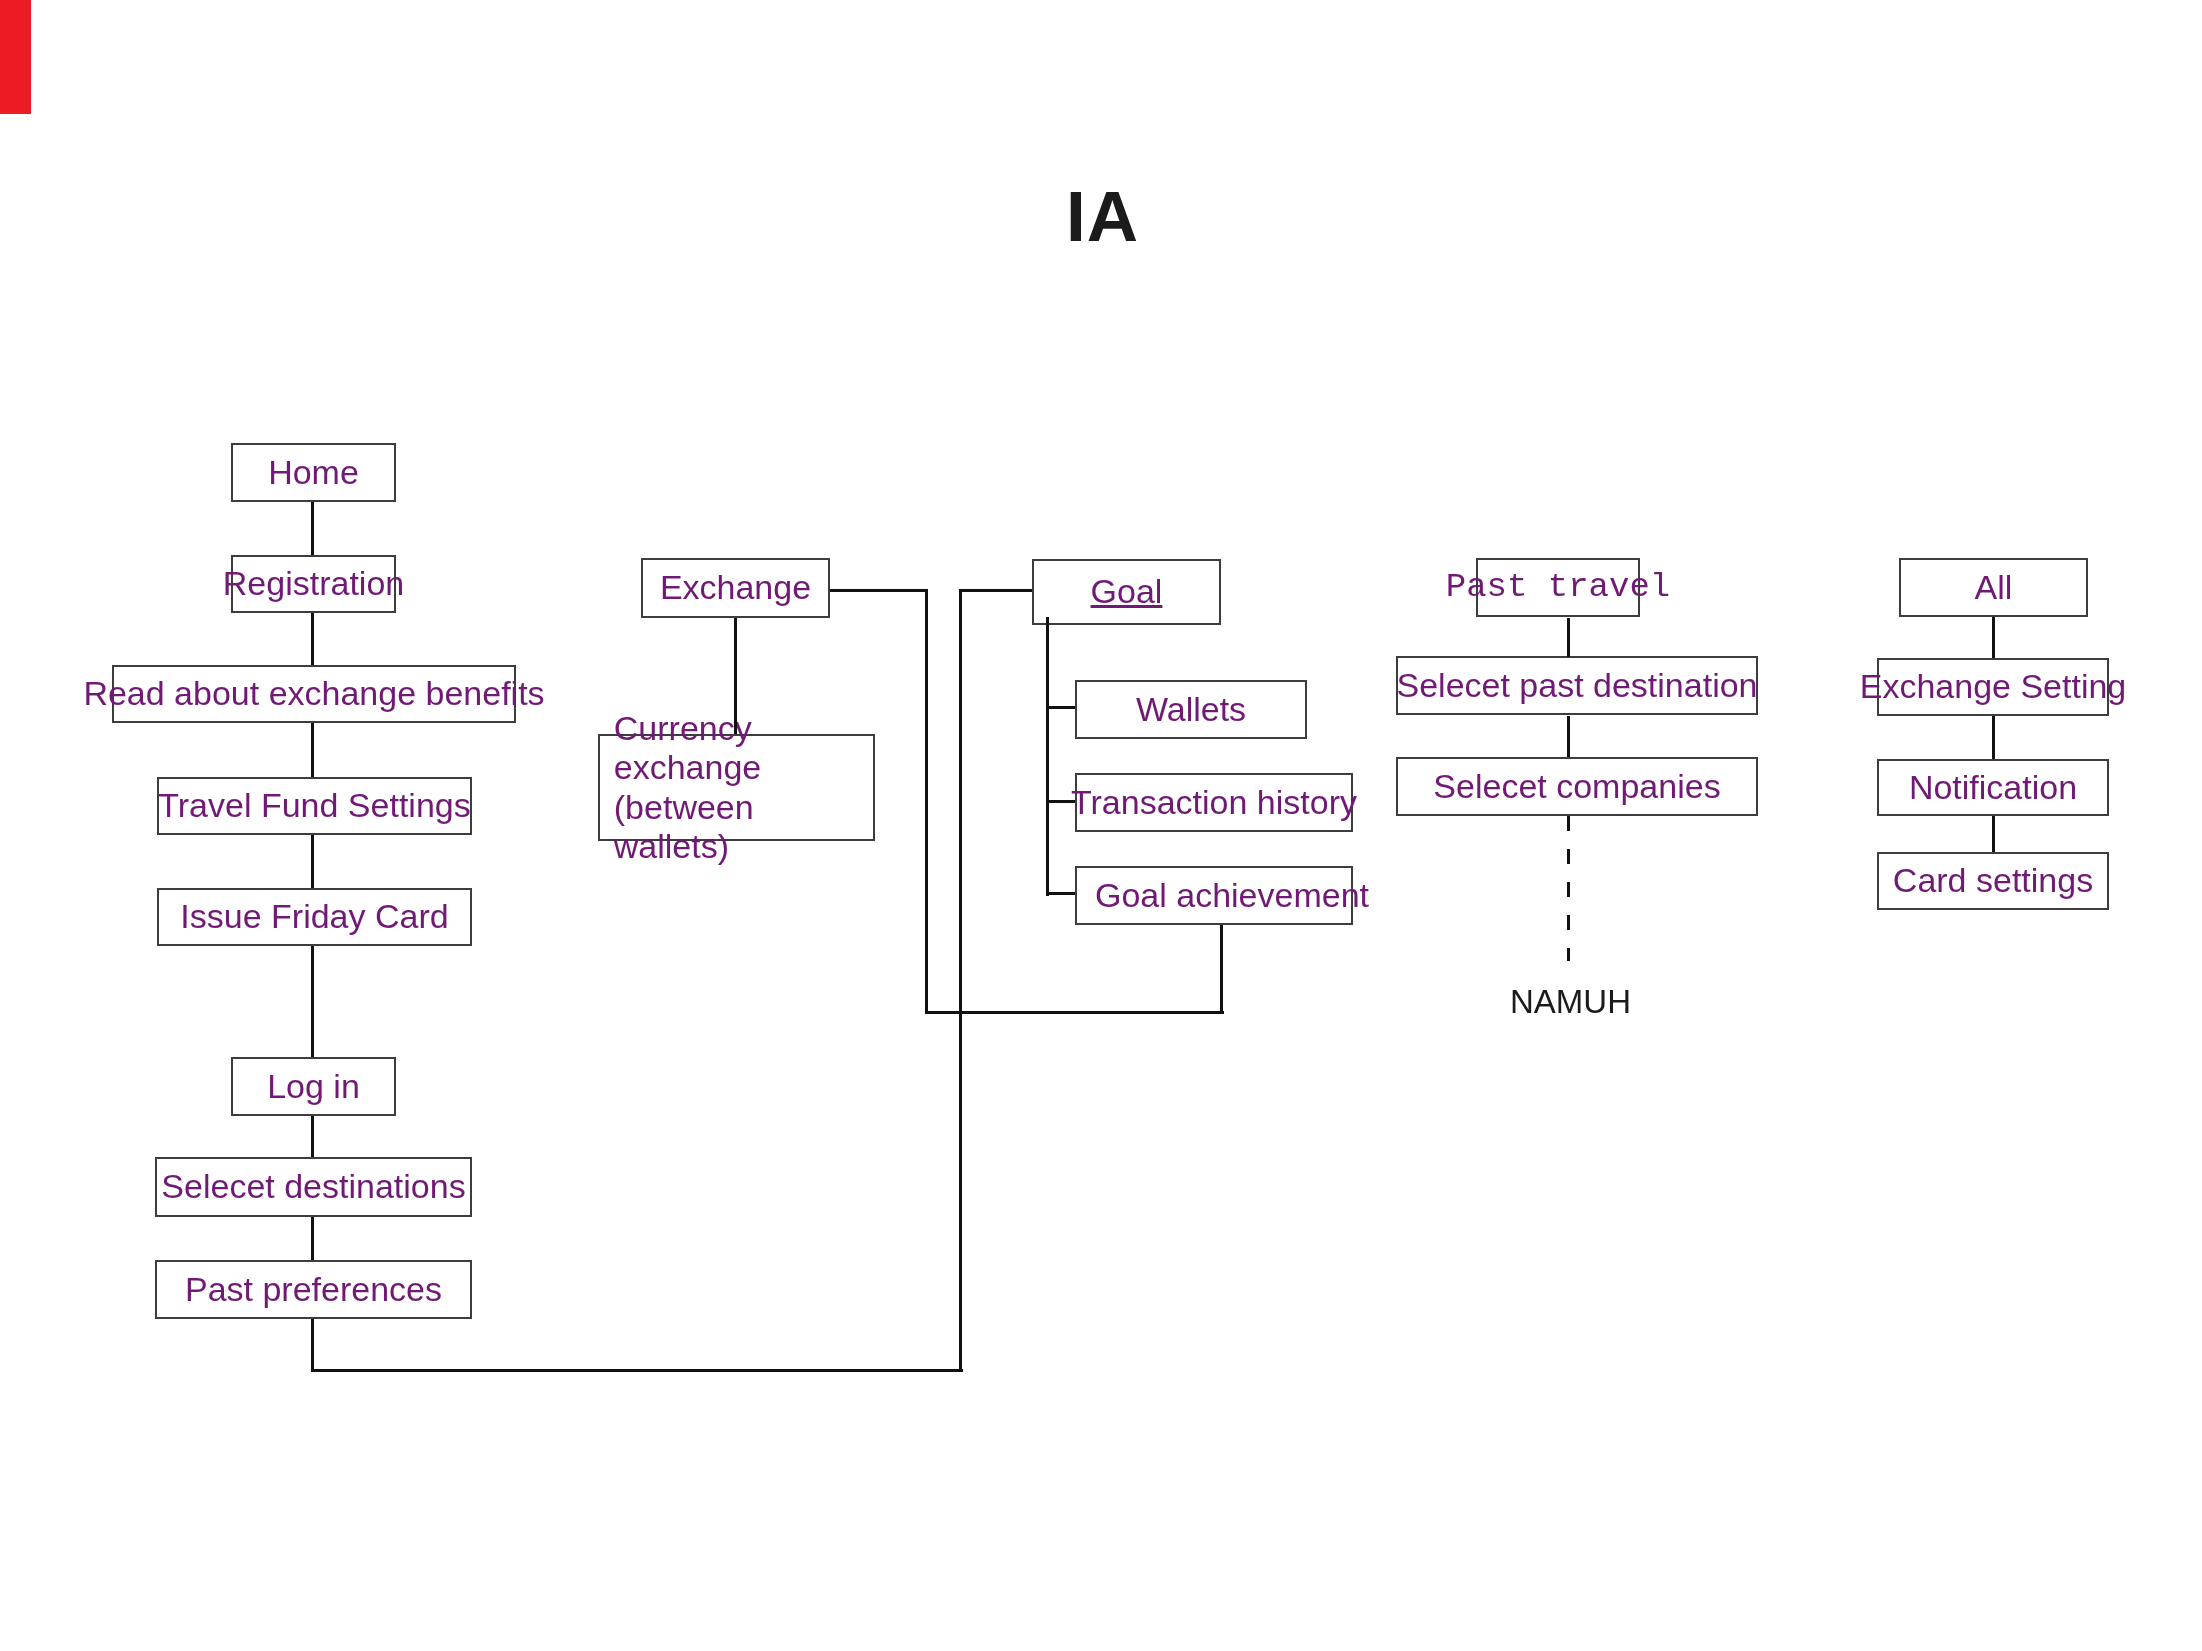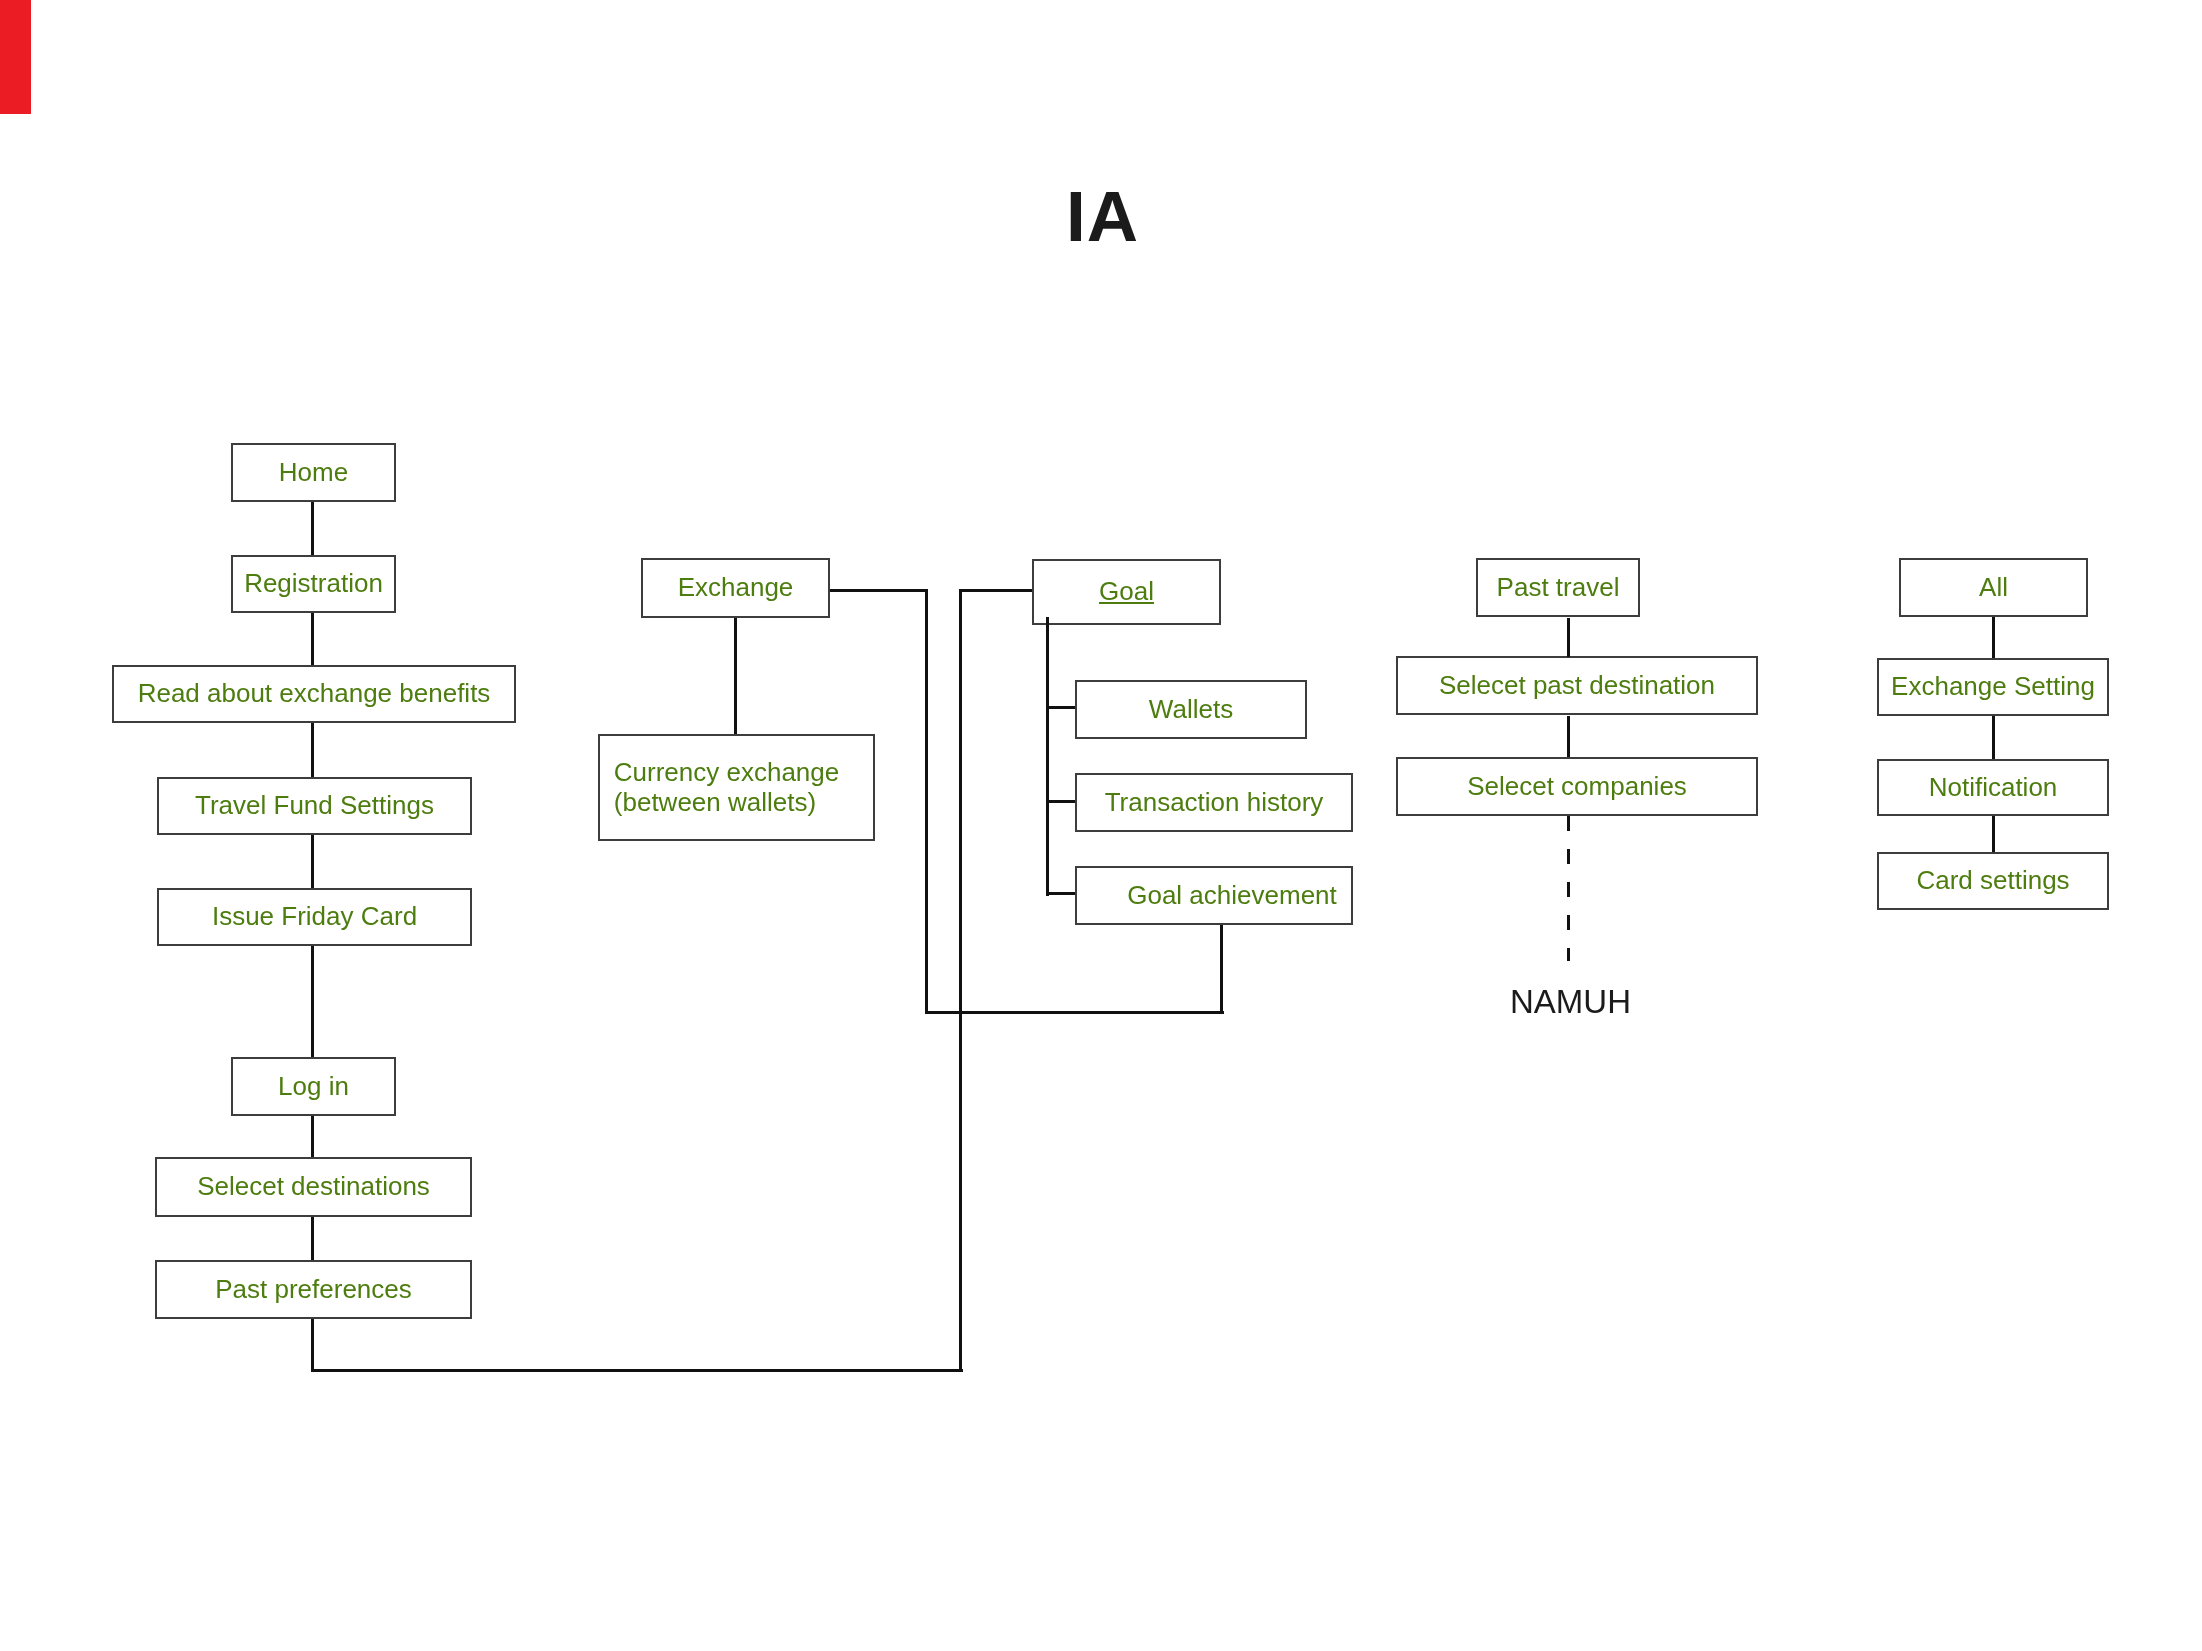--- a/index.html
+++ b/index.html
@@ -10,23 +10,23 @@
     font-family:"Liberation Sans", sans-serif;
     color:#1b1b1b;
     overflow:hidden;
   }
   .node{
     position:absolute;
     box-sizing:border-box;
     border:2.6px solid #3d3d3d;
     background:#ffffff;
     display:flex;align-items:center;justify-content:center;
-    font-size:26px;
+    font-size:34px;
     line-height:1.15;
-    color:#4d7c0f;
+    color:#701a75;
     white-space:nowrap;
   }
   .node.multiline{
     flex-direction:column;
     align-items:flex-start;
     justify-content:center;
     padding-left:13.8px;
     white-space:normal;
   }
   .vline,.hline{position:absolute;background:#111111;}
@@ -99,21 +99,21 @@
   <div class="node" style="left:1032px;top:559px;width:189px;height:66px;text-decoration:underline;">Goal</div>
   <div class="node" style="left:1075px;top:680px;width:232px;height:59px;">Wallets</div>
   <div class="node" style="left:1075px;top:773px;width:278px;height:59px;">Transaction history</div>
   <div class="node" style="left:1075px;top:866px;width:278px;height:59px;padding-left:36px;">Goal achievement</div>
 
   <div class="vline" style="left:1046px;top:617px;height:279px;"></div>
   <div class="hline" style="left:1046px;top:706px;width:29px;"></div>
   <div class="hline" style="left:1046px;top:800px;width:29px;"></div>
   <div class="hline" style="left:1046px;top:892px;width:29px;"></div>
 
-  <div class="node" style="left:1476px;top:558px;width:164px;height:59px;">Past travel</div>
+  <div class="node" style="left:1476px;top:558px;width:164px;height:59px;font-family:Liberation Mono, monospace;">Past travel</div>
   <div class="node" style="left:1396px;top:656px;width:362px;height:59px;">Selecet past destination</div>
   <div class="node" style="left:1396px;top:757px;width:362px;height:59px;">Selecet companies</div>
 
   <div class="vline" style="left:1567px;top:618px;height:39px;"></div>
   <div class="vline" style="left:1567px;top:716px;height:41px;"></div>
   <div class="vline dashed" style="left:1567px;top:816px;height:145px;"></div>
 
   <div id="namuh-label" class="free-label" style="left:1463px;top:983px;width:215px;height:38px;">NAMUH</div>
 
   <div class="node" style="left:1899px;top:558px;width:189px;height:59px;">All</div>

